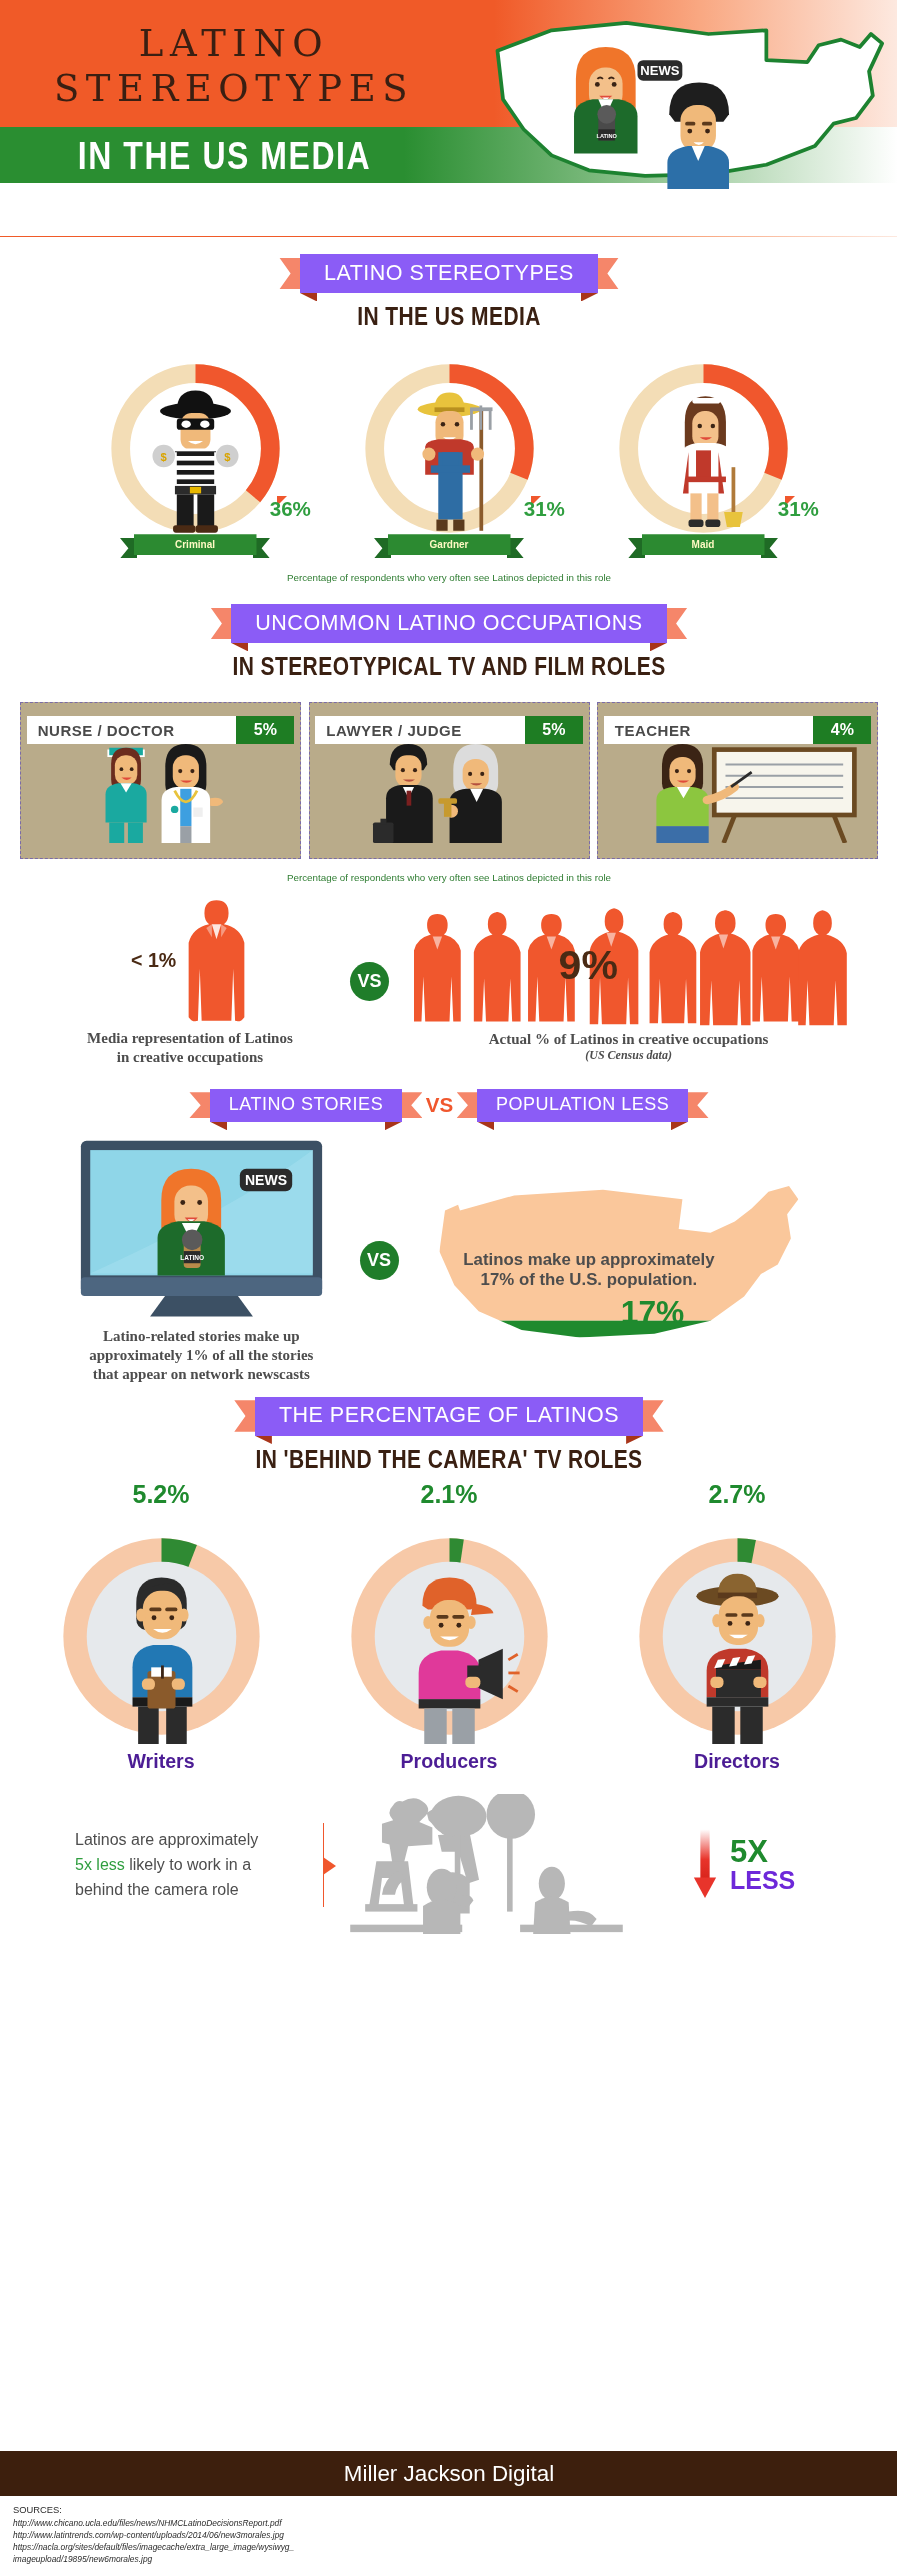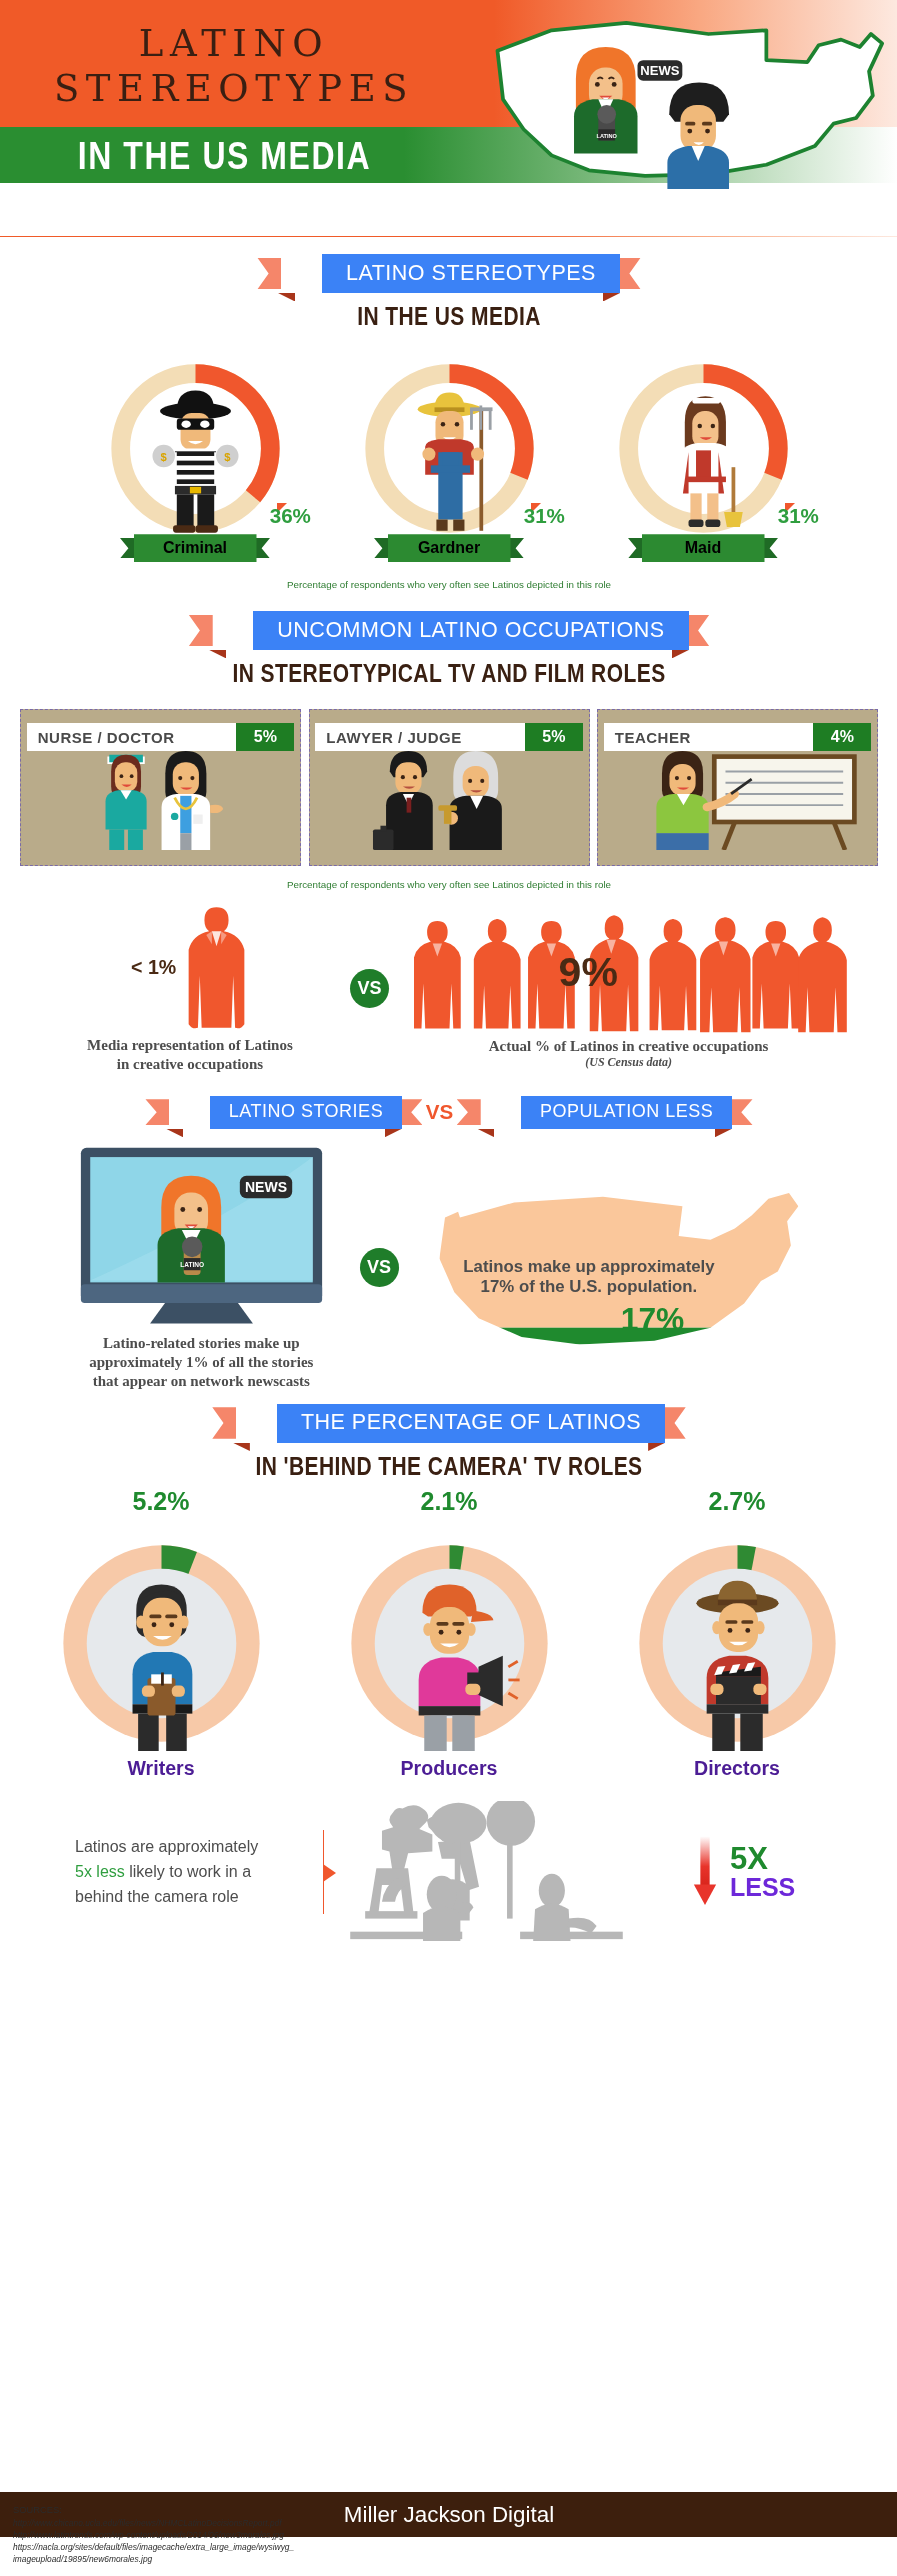--- a/index.html
+++ b/index.html
@@ -37,26 +37,25 @@
     font-family: "Liberation Sans Narrow", "Liberation Sans", sans-serif;
     font-size: 39px; font-weight: bold; color: #fff; letter-spacing: 1.9px;
     transform: scaleX(0.82); transform-origin: center;
   }
   .usmap-head { position: absolute; left: 486px; top: 5.6px; }
 
   
   .ribbon-wrap { position: relative; display: inline-block; }
   .ribbon {
     position: relative; display: inline-block;
-    background: #3b82f6; color: #fff;
+    background: #8b5cf6; color: #fff;
     font-size: 21.5px; letter-spacing: 0.5px;
     padding: 6.5px 24px 7.5px 24px;
     font-family: "Liberation Sans", sans-serif; font-weight: 400;
     z-index: 3;
-    margin-left: 44px;
   }
   .ribbon.small { font-size: 18px; padding: 5.6px 18.7px 6.5px 18.7px; }
   .rb-outer {
     position: absolute; top: 3.7px; height: calc(100% - 7.5px); width: 24px;
     background: #f5866a; z-index: 1;
   }
   .rb-outer.l { left: -20.6px; clip-path: polygon(0 0,100% 0,100% 100%,0 100%,11.2px 50%); }
   .rb-outer.r { right: -20.6px; clip-path: polygon(0 0,100% 0,calc(100% - 11.2px) 50%,100% 100%,0 100%); }
   .rb-fold {
     position: absolute; width: 17px; height: 8.4px; background: #a8351a; z-index: 2; bottom: -8.4px;
@@ -81,21 +80,21 @@
   .donut-pct {
     position: absolute; right: -22.4px; bottom: 34px;
     color: #2f9e3f; font-size: 20.6px; font-weight: bold;
   }
   .donut-tick {
     position: absolute; right: 1.9px; bottom: 49px; width: 0; height: 0;
     border-left: 10.3px solid #f0572d; border-bottom: 10.3px solid transparent;
   }
   .label-ribbon {
     position: relative; margin: -11.2px auto 0 auto; width: 123px;
-    background: #2c8a31; color: #000000; font-weight: bold; font-size: 16px;
+    background: #2c8a31; color: #fef9c3; font-weight: bold; font-size: 10px;
     padding: 4.7px 0 5.6px 0; z-index: 4;
     clip-path: polygon(0 0, 100% 0, 100% 100%, 0 100%);
   }
   .label-ribbon-wrap { position: relative; width: 150px; margin: -9.4px auto 0 auto; }
   .lr-tail {
     position: absolute; top: 3.7px; width: 17px; height: 20.6px; background: #1f6b25; z-index: 1;
   }
   .lr-tail.l { left: 0; clip-path: polygon(0 0,100% 0,100% 100%,0 100%,8.4px 50%); }
   .lr-tail.r { right: 0; clip-path: polygon(0 0,100% 0,calc(100% - 8.4px) 50%,100% 100%,0 100%); }
 
@@ -139,21 +138,21 @@
     color: #4c1d95; font-weight: bold; font-size: 19.6px;
     font-family: "Liberation Sans Narrow","Liberation Sans",sans-serif;
     margin-top: 3.7px;
   }
 
   
   .footer-bar {
     position: absolute; left: 0; top: 2451px; width: 898px; height: 45px;
     background: #3d1f0d; color: #fff;
     display: flex; align-items: center; justify-content: center;
-    font-size: 22.4px; font-family: "Liberation Sans", sans-serif; margin-top: 41px;
+    font-size: 22.4px; font-family: "Liberation Sans", sans-serif;
   }
   .sources {
     position: absolute; left: 13px; top: 2503px; width: 599px;
     font-size: 8.4px; color: #2b2b2b; line-height: 1.45;
   }
   .sources .hd { font-weight: normal; font-style: normal; font-size: 9.4px; }
   .sources .u { font-style: italic; display: block; }
 </style>
 </head>
 <body>

